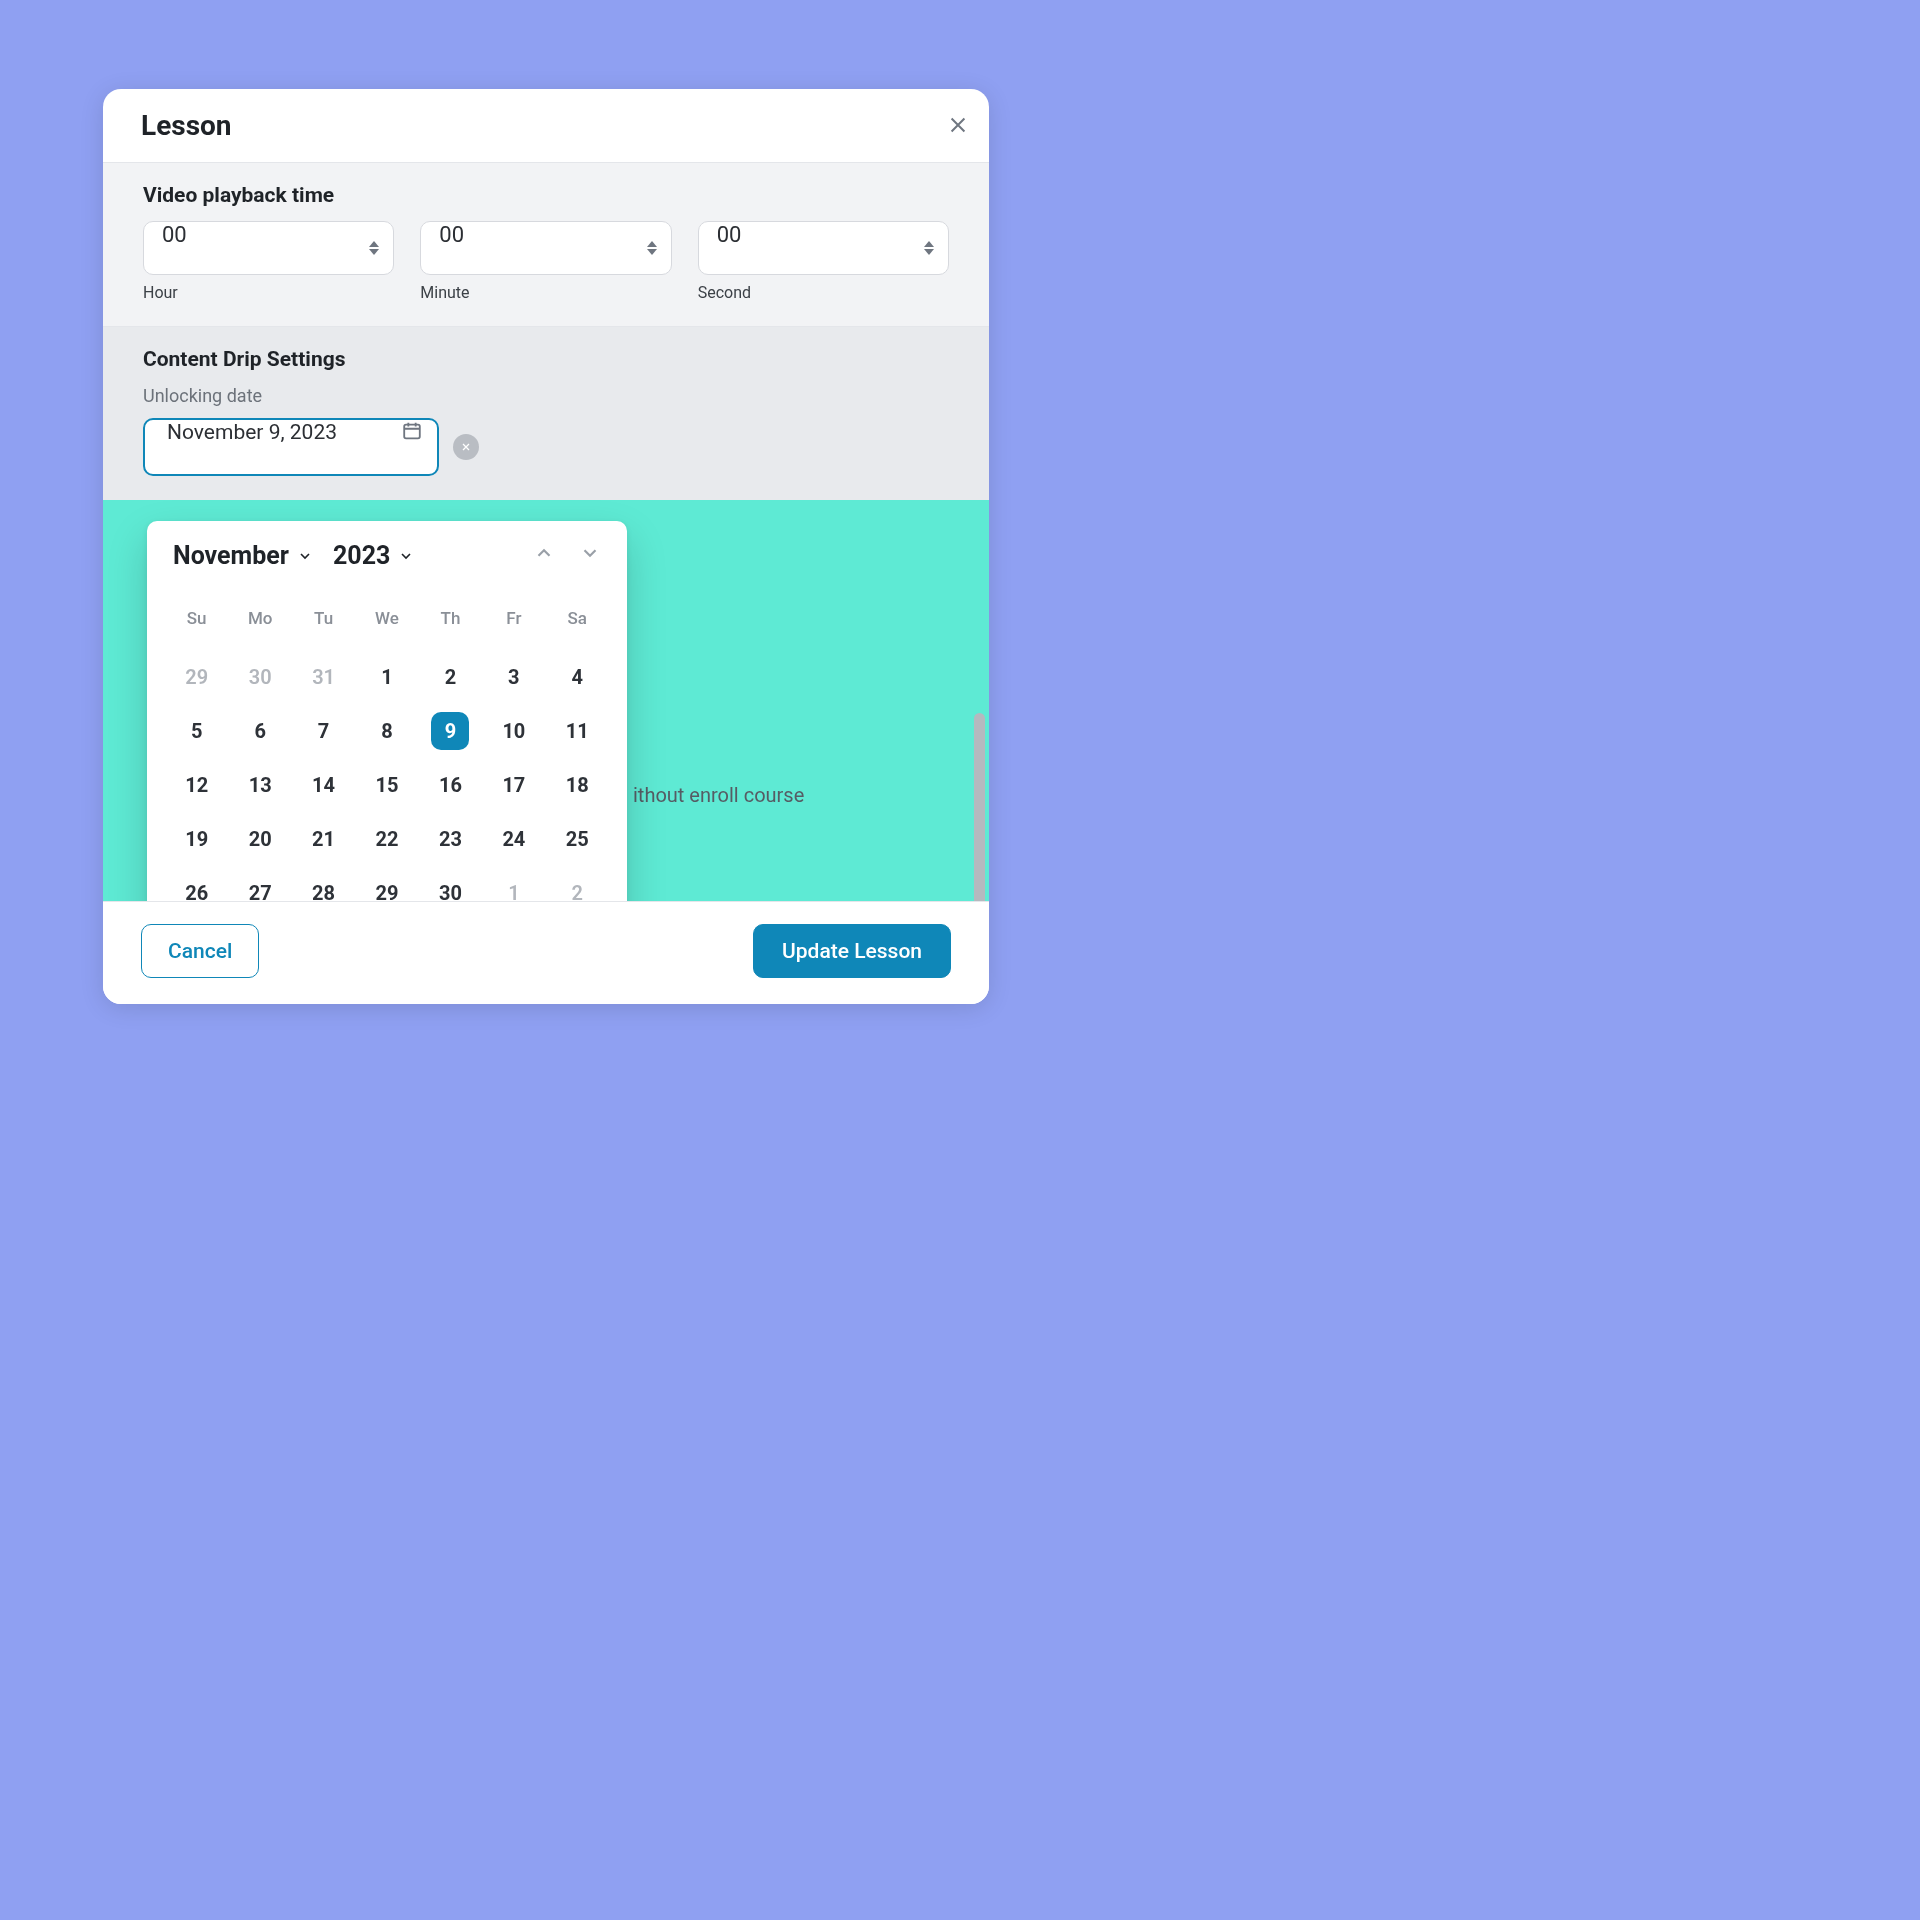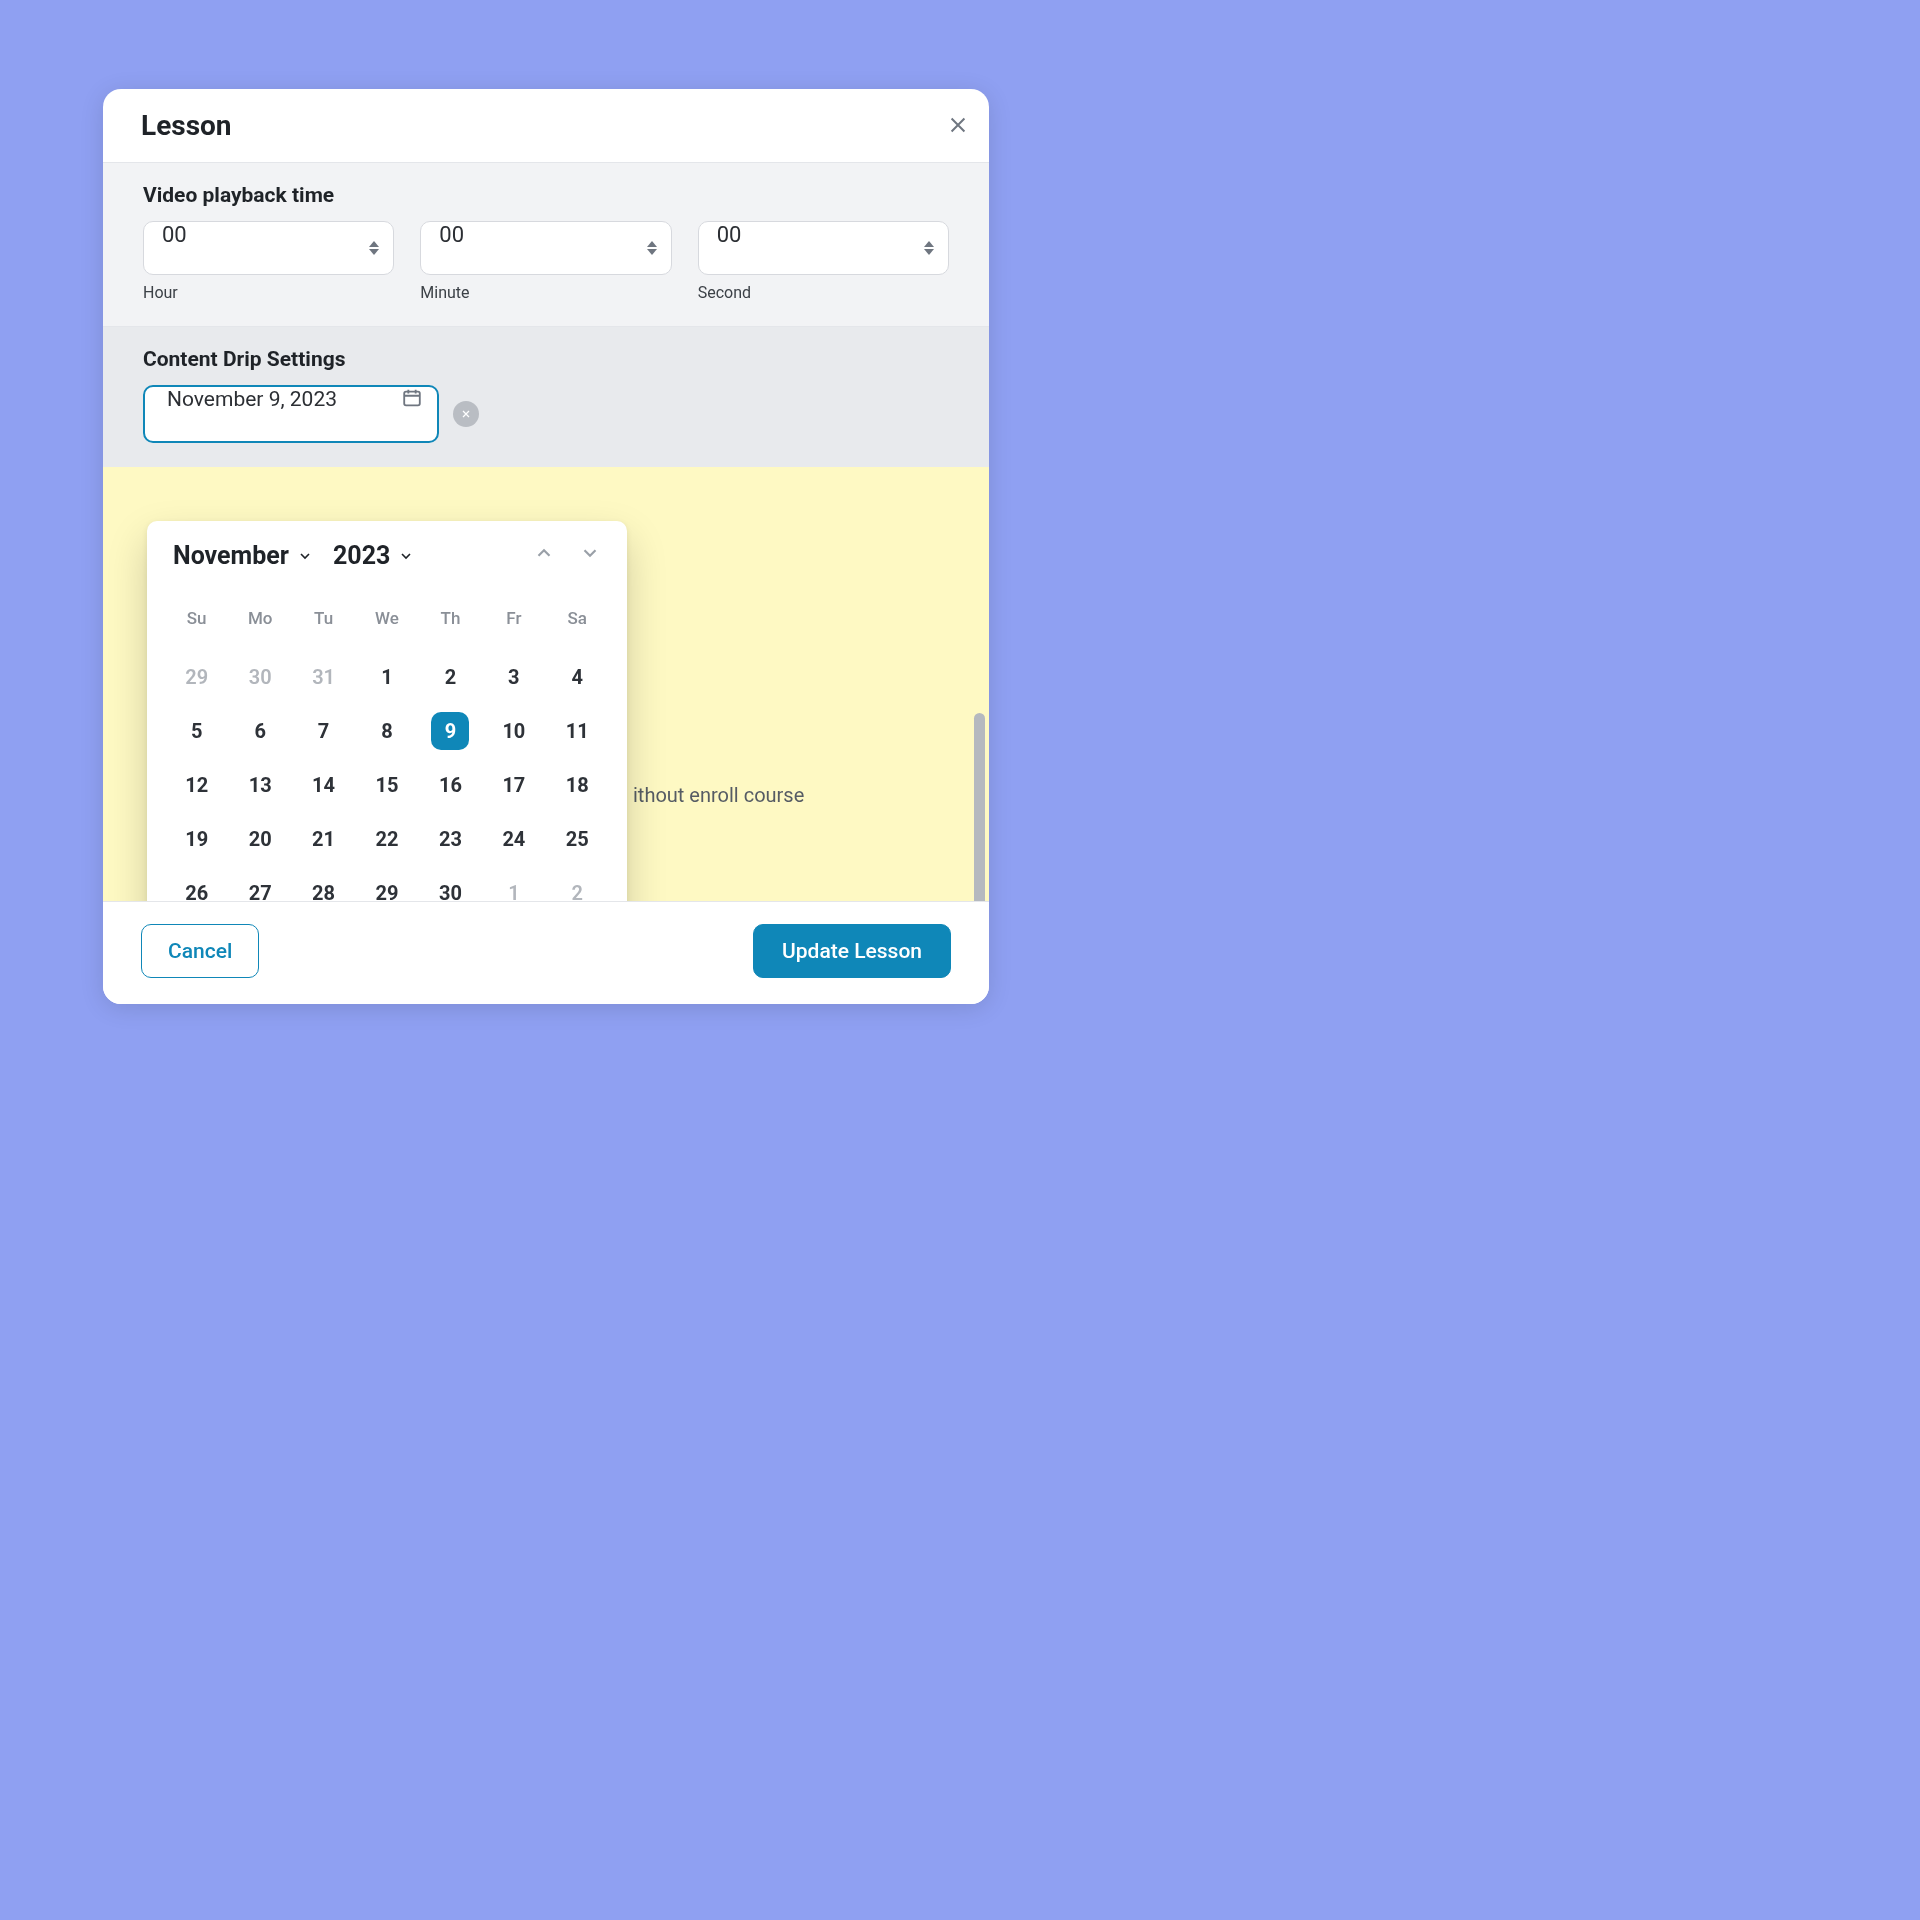--- a/index.html
+++ b/index.html
@@ -25,21 +25,21 @@
     align-items: center;
     justify-content: space-between;
     padding: 20px 17px 20px 38px;
     border-bottom: 1px solid #e4e6ea;
   }
   .modal-title { font-size: 28px; font-weight: 700; color: #1f2328; }
   .close-btn { width: 28px; height: 28px; display:flex; align-items:center; justify-content:center; cursor:pointer; color:#6f7680;}
   .close-btn svg { width: 22px; height: 22px; stroke: #6f7680; stroke-width: 2.2; }
   .modal-body {
     position: relative;
-    background: #fef9c3;
+    background: #5eead4;
     height: 738px;
     overflow: hidden;
   }
   
   .scrollbar-fake {
     position: absolute;
     right: 4px;
     top: 550px;
     width: 11px;
     height: 260px;
@@ -199,20 +199,21 @@
                 <span class="tri-dn"></span>
               </span>
           </div>
           <div class="sub-label">Second</div>
         </div>
       </div>
     </div>
 
     <div class="section drip">
       <div class="section-title">Content Drip Settings</div>
+      <div class="drip-sub">Unlocking date</div>
       <div class="date-row">
         <div class="date-input">
           <span class="val">November 9, 2023</span>
           <span class="cal-icon">
             <svg viewBox="0 0 24 24" fill="none" stroke-width="2">
                 <rect x="3.5" y="5" width="17" height="15" rx="2"></rect>
                 <path d="M3.5 9.5h17M8 3v4M16 3v4"></path>
               </svg>
           </span>
         </div>

